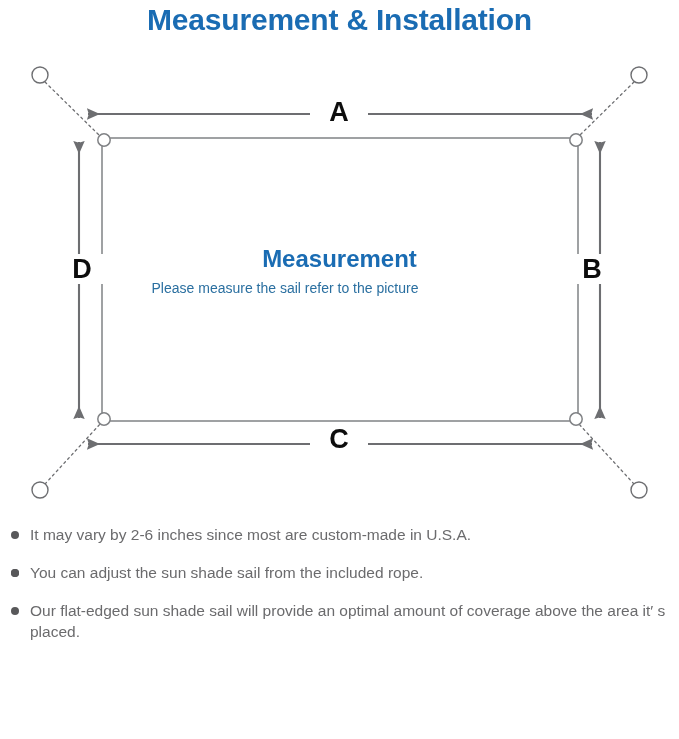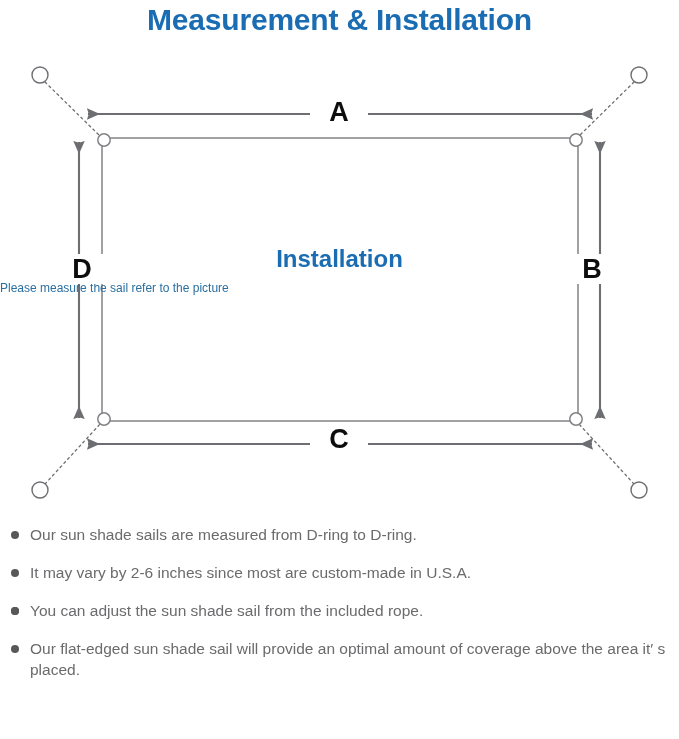--- a/index.html
+++ b/index.html
@@ -61,22 +61,22 @@
     font-weight: bold;
     color: #1a6cb3;
     line-height: 30px;
     white-space: nowrap;
   }
   .center-sub {
     position: absolute;
     left: 0;
     top: 226px;
     width: 570px;
-    text-align: left;
-    font-size: 12px;
+    text-align: center;
+    font-size: 14px;
     font-weight: normal;
     color: #2a6fa0;
     line-height: 20px;
     white-space: nowrap;
   }
 
   .dim-label {
     position: absolute;
     font-size: 27px;
     font-weight: bold;
@@ -159,34 +159,30 @@
       </g>
 
       <g stroke="#6d6e71" stroke-width="2.1" fill="none">
         <line x1="88" y1="62" x2="592" y2="62" marker-start="url(#ahL)" marker-end="url(#ahR)"></line>
         <line x1="88" y1="392" x2="592" y2="392" marker-start="url(#ahL)" marker-end="url(#ahR)"></line>
         <line x1="79" y1="90" x2="79" y2="366" marker-start="url(#ahL)" marker-end="url(#ahR)"></line>
         <line x1="600" y1="90" x2="600" y2="366" marker-start="url(#ahL)" marker-end="url(#ahR)"></line>
       </g>
     </svg>
 
-    <div class="center-title">Installation</div>
+    <div class="center-title">Measurement</div>
     <div class="center-sub">Please measure the sail refer to the picture</div>
 
     <div class="dim-label dim-a">A</div>
     <div class="dim-label dim-b">B</div>
     <div class="dim-label dim-c">C</div>
     <div class="dim-label dim-d">D</div>
   </div>
 
   <div class="notes">
-    <div class="note">
-      <span class="bullet"></span>
-      <span>Our sun shade sails are measured from D-ring to D-ring.</span>
-    </div>
     <div class="note">
       <span class="bullet"></span>
       <span>It may vary by 2-6 inches since most are custom-made in U.S.A.</span>
     </div>
     <div class="note">
       <span class="bullet"></span>
     </div>
     <div class="note">
       <span class="bullet"></span>
       <span>You can adjust the sun shade sail from the included rope.</span>

